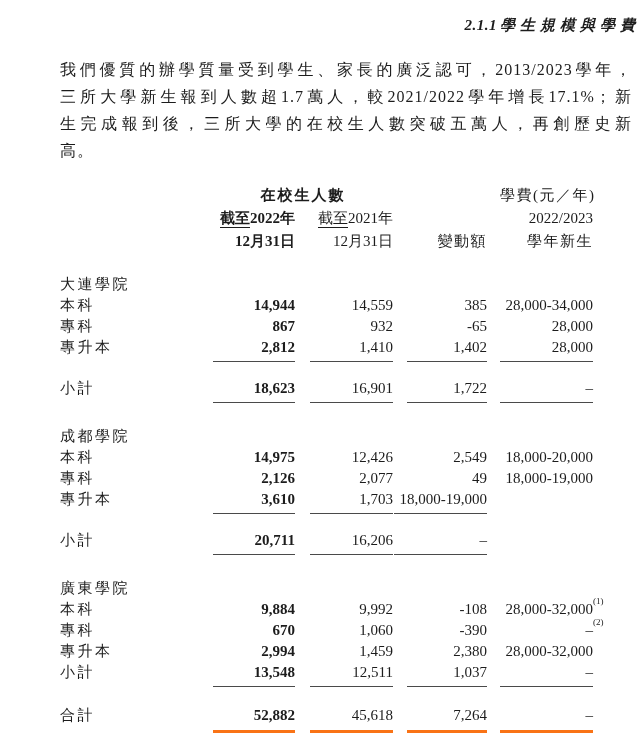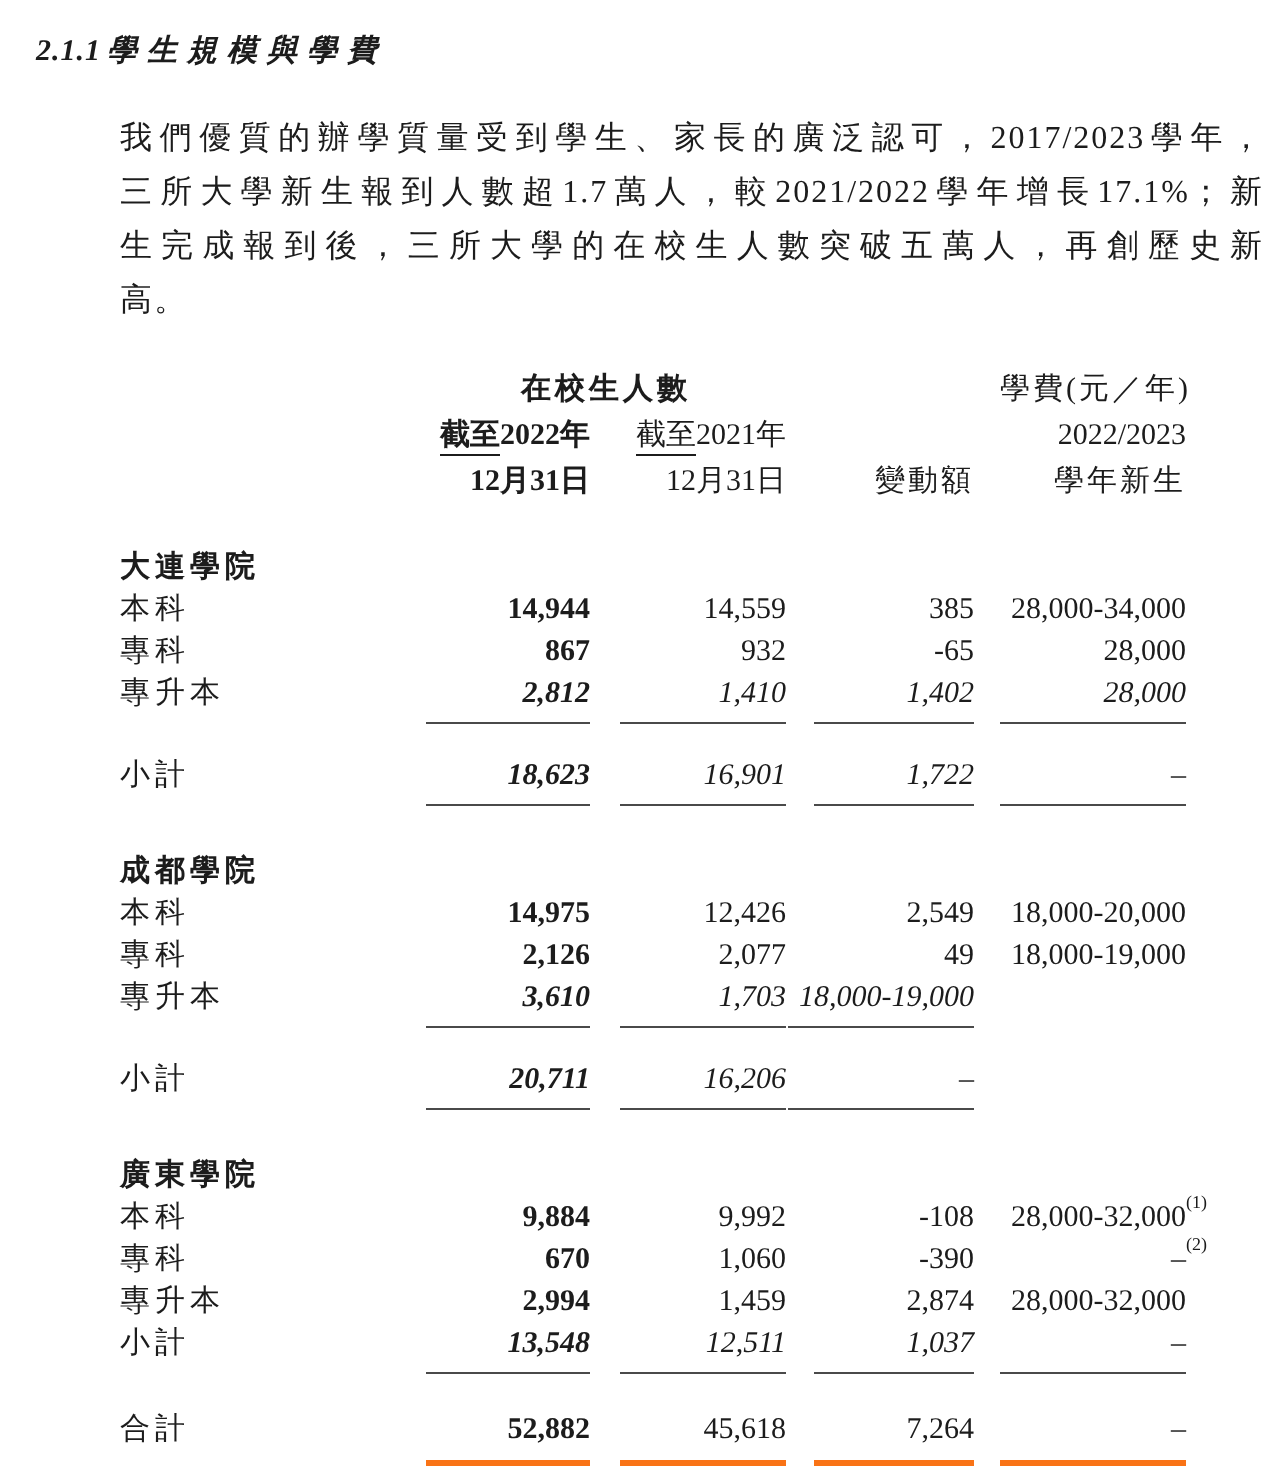--- a/index.html
+++ b/index.html
@@ -2,59 +2,59 @@
 <html><head>
 <meta charset="utf-8">
 <style>
   html,body { margin:0; padding:0; }
   body {
     width:640px; height:733px; background:#ffffff; color:#1c1c1c;
     font-family:"Liberation Serif","DejaVu Serif",serif;
     overflow:hidden;
   }
   
-  .heading { margin:16px 0 0 18px; font-size:15px; font-weight:bold; font-style:italic; }
+  .heading { margin:16px 0 0 18px; font-size:15px; font-weight:bold; font-style:italic;text-align:right; }
   .heading .hnum { letter-spacing:0.5px; }
   .heading .htext { letter-spacing:5px; margin-left:3px; }
   
   .para { margin:21px 0 0 60px; width:572px; font-size:16px; }
   .pline { line-height:27px; letter-spacing:1px; white-space:nowrap; }
   .pline.j { text-align:justify; text-align-last:justify; white-space:normal; }
   
   .fintable { margin:20px 0 0 60px; width:533px; font-size:15px; }
   .trow { display:grid; grid-template-columns:153px 82px 98px 94px 106px; align-items:baseline; line-height:21px; }
   .cl { letter-spacing:2.5px; white-space:nowrap; }
   .box { margin-left:auto; text-align:right; position:relative; white-space:nowrap; }
   .col1 .box { width:82px; }
   .col2 .box { width:83px; }
   .col3 .box { width:80px; }
   .col4 .box { width:93px; }
   .bold { font-weight:bold; }
-  .sname { font-weight:bold; letter-spacing:2.5px; line-height:22px; }
-  .uline .box { border-bottom:1.5px solid #4a4a4a; padding-bottom:3px;font-style:italic; }
+  .sname { font-weight:normal; letter-spacing:2.5px; line-height:22px; }
+  .uline .box { border-bottom:1.5px solid #4a4a4a; padding-bottom:3px; }
   .tline .box { border-bottom:7px solid #f97316; padding-bottom:4px; }
   sup.note { position:absolute; left:100%; top:-2px; font-size:9px; letter-spacing:0; line-height:1; }
   
   .hgroup { grid-column:2/4; text-align:center; letter-spacing:2px; font-weight:bold; }
   .hfee { grid-column:5; }
   .hcjk { letter-spacing:1.5px; }
   .uz { border-bottom:1px solid #1c1c1c; padding-bottom:1px; }
   .hrow { line-height:23px; } .gap16{height:16px} .gap18{height:18px} .gap20{height:20px} .gap22{height:22px}
 </style>
 </head>
 <body>
 
 <div>
 
   <div class="heading">
     <span class="hnum">2.1.1</span><span class="htext">學生規模與學費</span>
   </div>
 
   <div class="para">
-    <div class="pline j">我們優質的辦學質量受到學生、家長的廣泛認可，2017/2023學年，</div>
+    <div class="pline j">我們優質的辦學質量受到學生、家長的廣泛認可，2013/2023學年，</div>
     <div class="pline j">三所大學新生報到人數超1.7萬人，較2021/2022學年增長17.1%；新</div>
     <div class="pline j">生完成報到後，三所大學的在校生人數突破五萬人，再創歷史新</div>
     <div class="pline">高。</div>
   </div>
 
   <div class="fintable">
 
     <div class="trow hrow">
       <div class="cl"></div>
       <div class="hgroup">在校生人數</div>
@@ -260,21 +260,21 @@
     </div>
     <div class="trow">
       <div class="cl">專升本</div>
       <div class="col1">
           <div class="box bold">2,994</div>
         </div>
       <div class="col2">
           <div class="box">1,459</div>
         </div>
       <div class="col3">
-          <div class="box">2,874</div>
+          <div class="box">2,380</div>
         </div>
       <div class="col4">
           <div class="box">28,000-32,000</div>
         </div>
     </div>
     <div class="trow uline">
       <div class="cl">小計</div>
       <div class="col1">
           <div class="box bold">13,548</div>
         </div>

